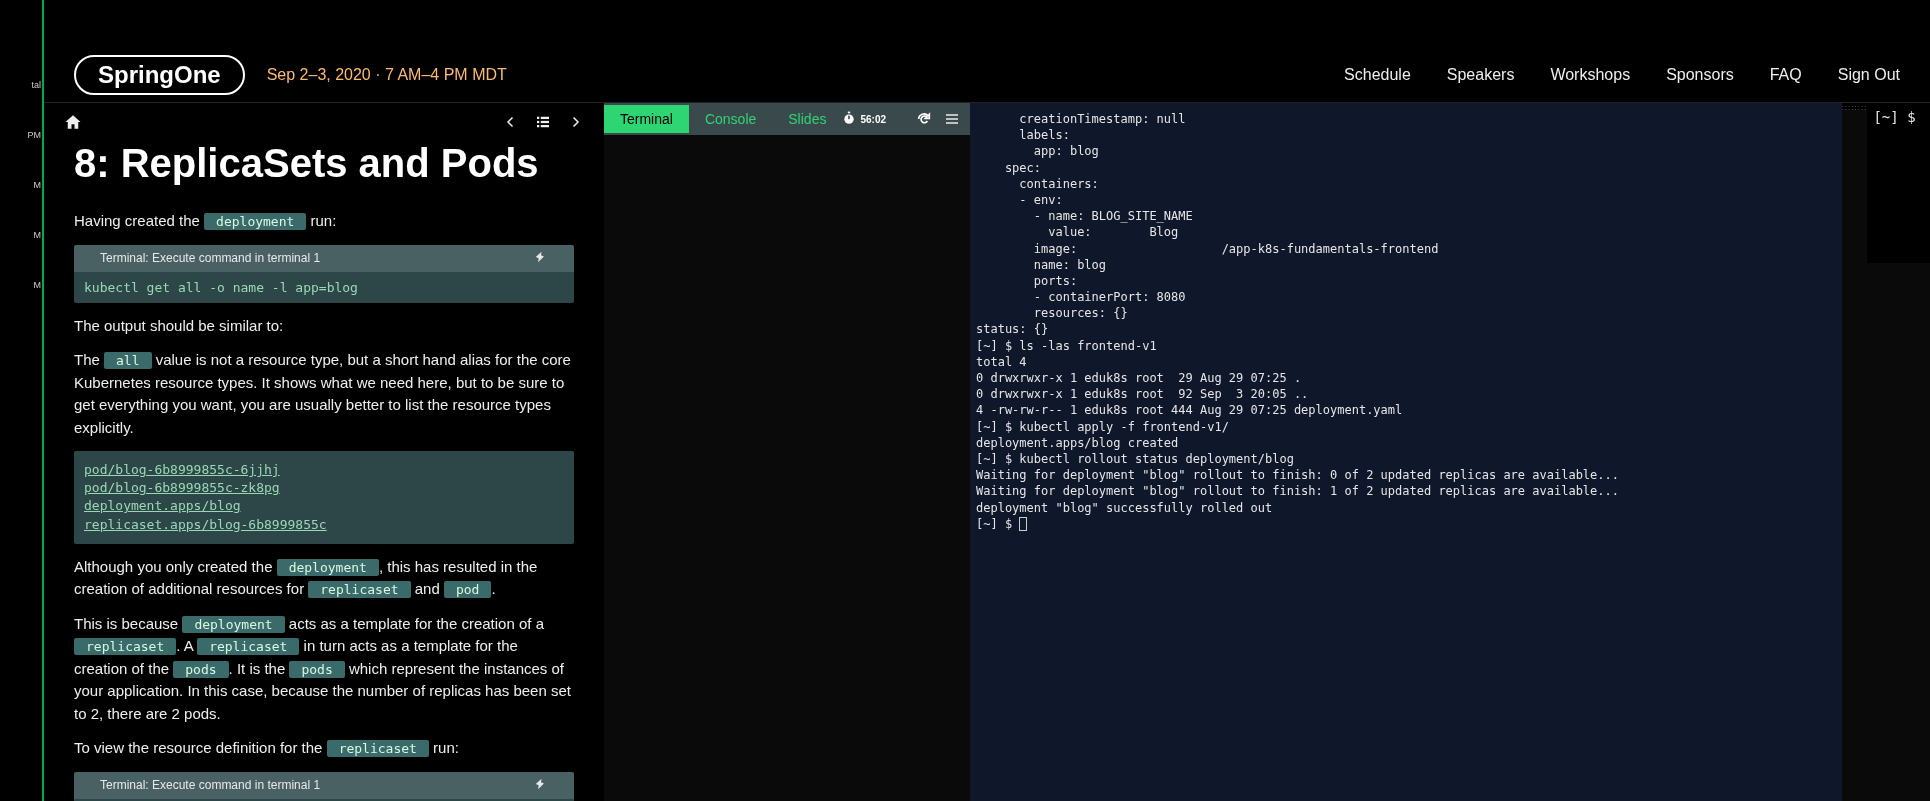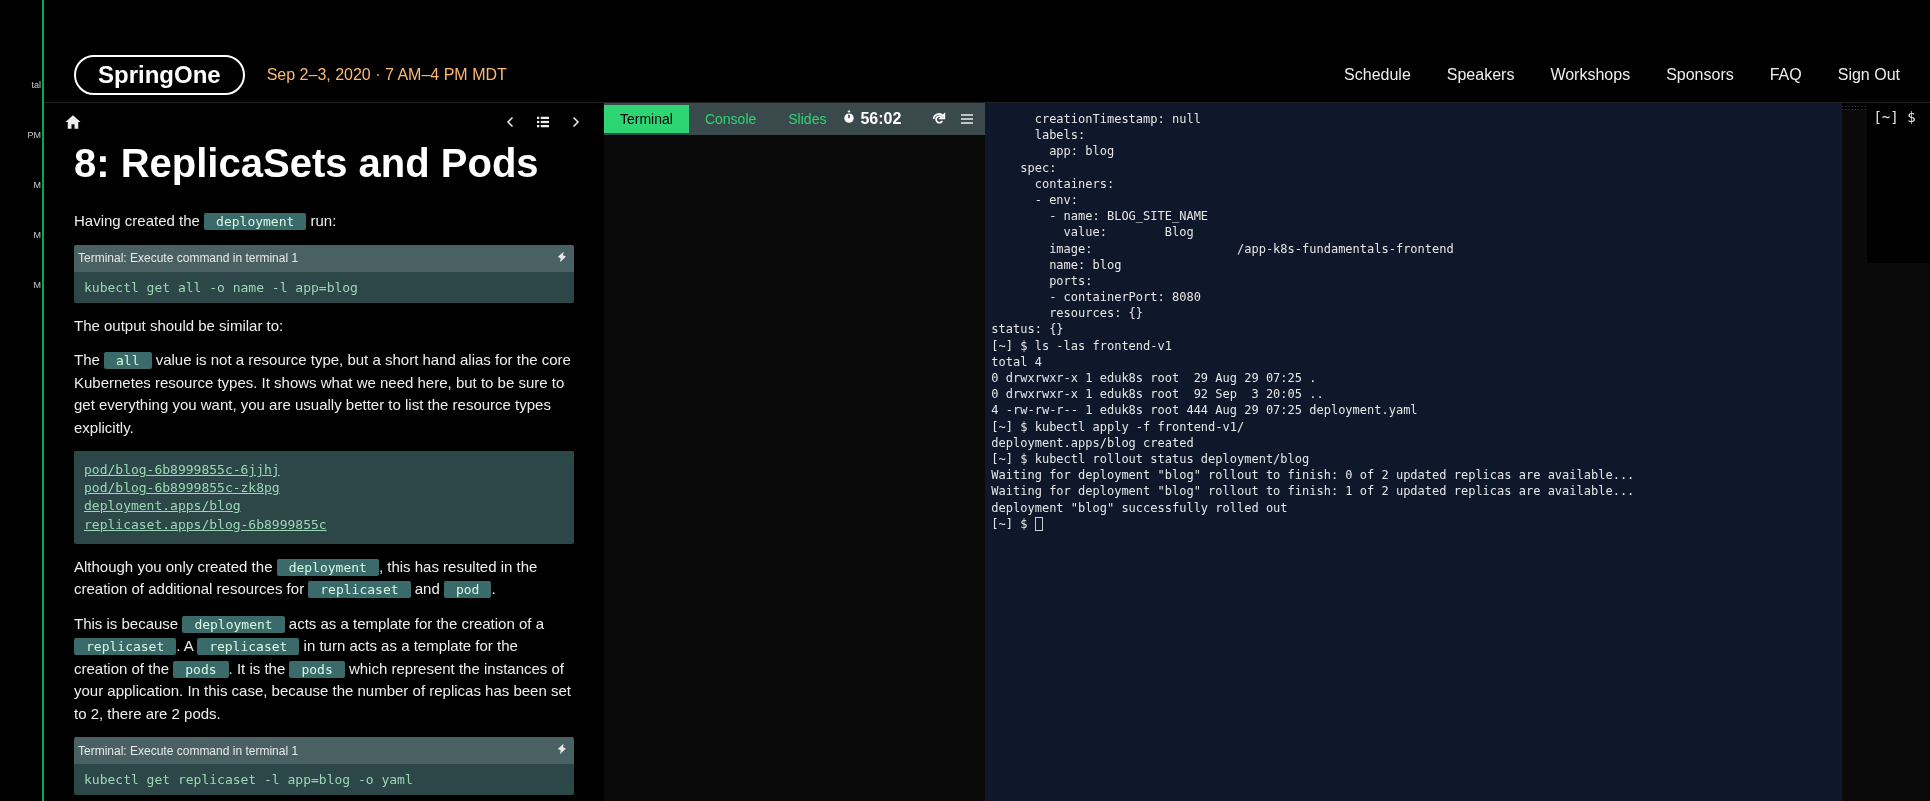--- a/index.html
+++ b/index.html
@@ -96,21 +96,21 @@
     border-radius: 2px;
   }
   .cmd-block {
     margin: 6px 30px;
     border-radius: 2px;
     overflow: hidden;
   }
   .cmd-header {
     background: #4a6163;
     font-size: 12px;
-    padding: 5px 4px;
+    padding: 5px 26px;
     display: flex;
     align-items: center;
     color: #e8e8e8;
   }
   .cmd-header .run-icon { margin-left:auto; font-size:13px; cursor:pointer;}
   .cmd-body {
     background: #2d4648;
     color: #9ad8b5;
     font-family: "Menlo","Consolas",monospace;
     font-size: 13px;
@@ -150,21 +150,21 @@
     cursor: pointer;
   }
   .tab.active {
     background: #2ed573;
     color: #000;
     font-weight: 500;
   }
   .tabs-bar .flex-spacer { flex: 1; }
   .timer {
     color: #fff;
-    font-size: 16px;
+    font-size: 10px;
     font-weight: 600;
     display: flex;
     align-items: center;
     gap: 4px;
     margin-right: 18px;
   }
   .term-icon { color:#fff; cursor:pointer; margin-left: 12px; font-size:16px; display:inline-flex;}
   .terminal-body {
     flex: 1;
     background: #0f172a;
@@ -291,20 +291,23 @@
 replicaset.apps/blog-6b8999855c</div>
 
       <p class="para">
         <span>Although you only created the </span><code class="inline-code">deployment</code><span>, this has resulted in the creation of additional resources for </span><code class="inline-code">replicaset</code><span> and </span><code class="inline-code">pod</code><span>.</span>
       </p>
 
       <p class="para">
         <span>This is because </span><code class="inline-code">deployment</code><span> acts as a template for the creation of a </span><code class="inline-code">replicaset</code><span>. A </span><code class="inline-code">replicaset</code><span> in turn acts as a template for the creation of the </span><code class="inline-code">pods</code><span>. It is the </span><code class="inline-code">pods</code><span> which represent the instances of your application. In this case, because the number of replicas has been set to 2, there are 2 pods.</span>
       </p>
 
+      <p class="para">
+        <span>To view the resource definition for the </span><code class="inline-code">replicaset</code><span> run:</span>
+      </p>
 
       <div class="cmd-block">
         <div class="cmd-header">
           <span>Terminal: Execute command in terminal 1</span>
           <span class="run-icon">
             <svg width="14" height="14" viewBox="0 0 24 24" fill="currentColor">
                 <path d="M13 3l-1 6 5 2-10 10 1-7-5-2z"></path>
               </svg>
           </span>
         </div>

